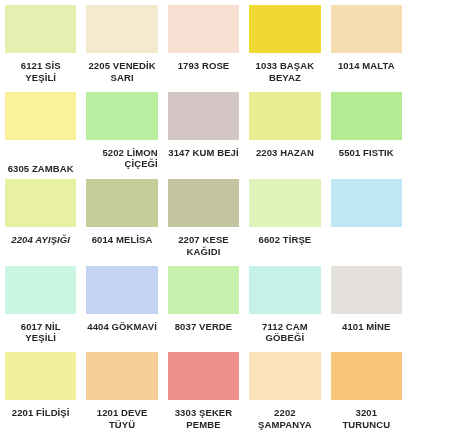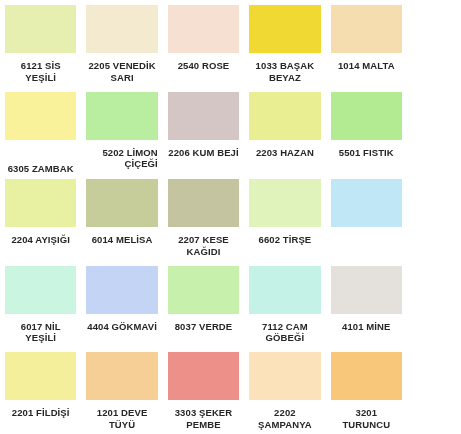--- a/index.html
+++ b/index.html
@@ -57,55 +57,55 @@
   <div class="swatch-cell">
     <div class="swatch-chip" style="background-color: rgb(230, 239, 176);"></div>
     <span class="swatch-label" style="color: rgb(38, 38, 38);">6121 SİS YEŞİLİ</span>
   </div>
   <div class="swatch-cell">
     <div class="swatch-chip" style="background-color: rgb(243, 234, 208);"></div>
     <span class="swatch-label" style="color: rgb(38, 38, 38);">2205 VENEDİK SARI</span>
   </div>
   <div class="swatch-cell">
     <div class="swatch-chip" style="background-color: rgb(246, 224, 210);"></div>
-    <span class="swatch-label" style="color: rgb(38, 38, 38);">2540 ROSE</span>
+    <span class="swatch-label" style="color: rgb(38, 38, 38);">1793 ROSE</span>
   </div>
   <div class="swatch-cell">
     <div class="swatch-chip" style="background-color: rgb(239, 217, 50);"></div>
     <span class="swatch-label" style="color: rgb(38, 38, 38);">1033 BAŞAK BEYAZ</span>
   </div>
   <div class="swatch-cell">
     <div class="swatch-chip" style="background-color: rgb(245, 221, 176);"></div>
     <span class="swatch-label" style="color: rgb(38, 38, 38);">1014 MALTA</span>
   </div>
 
   <div class="swatch-cell">
     <div class="swatch-chip" style="background-color: rgb(250, 242, 154);"></div>
     <span class="swatch-label" style="color: rgb(38, 38, 38); margin-top: 16px;">6305 ZAMBAK</span>
   </div>
   <div class="swatch-cell">
     <div class="swatch-chip" style="background-color: rgb(185, 237, 160);"></div>
     <span class="swatch-label" style="color: rgb(38, 38, 38); text-align: right;">5202 LİMON ÇİÇEĞİ</span>
   </div>
   <div class="swatch-cell">
     <div class="swatch-chip" style="background-color: rgb(211, 198, 197);"></div>
-    <span class="swatch-label" style="color: rgb(38, 38, 38);">2206 KUM BEJİ</span>
+    <span class="swatch-label" style="color: rgb(38, 38, 38);">3147 KUM BEJİ</span>
   </div>
   <div class="swatch-cell">
     <div class="swatch-chip" style="background-color: rgb(233, 238, 147);"></div>
     <span class="swatch-label" style="color: rgb(38, 38, 38);">2203 HAZAN</span>
   </div>
   <div class="swatch-cell">
     <div class="swatch-chip" style="background-color: rgb(179, 235, 147);"></div>
     <span class="swatch-label" style="color: rgb(38, 38, 38);">5501 FISTIK</span>
   </div>
 
   <div class="swatch-cell">
     <div class="swatch-chip" style="background-color: rgb(232, 240, 162);"></div>
-    <span class="swatch-label" style="color: rgb(38, 38, 38);">2204 AYIŞIĞI</span>
+    <span class="swatch-label" style="color: rgb(38, 38, 38); font-style: italic;">2204 AYIŞIĞI</span>
   </div>
   <div class="swatch-cell">
     <div class="swatch-chip" style="background-color: rgb(198, 205, 155);"></div>
     <span class="swatch-label" style="color: rgb(38, 38, 38);">6014 MELİSA</span>
   </div>
   <div class="swatch-cell">
     <div class="swatch-chip" style="background-color: rgb(197, 196, 161);"></div>
     <span class="swatch-label" style="color: rgb(38, 38, 38);">2207 KESE KAĞIDI</span>
   </div>
   <div class="swatch-cell">

